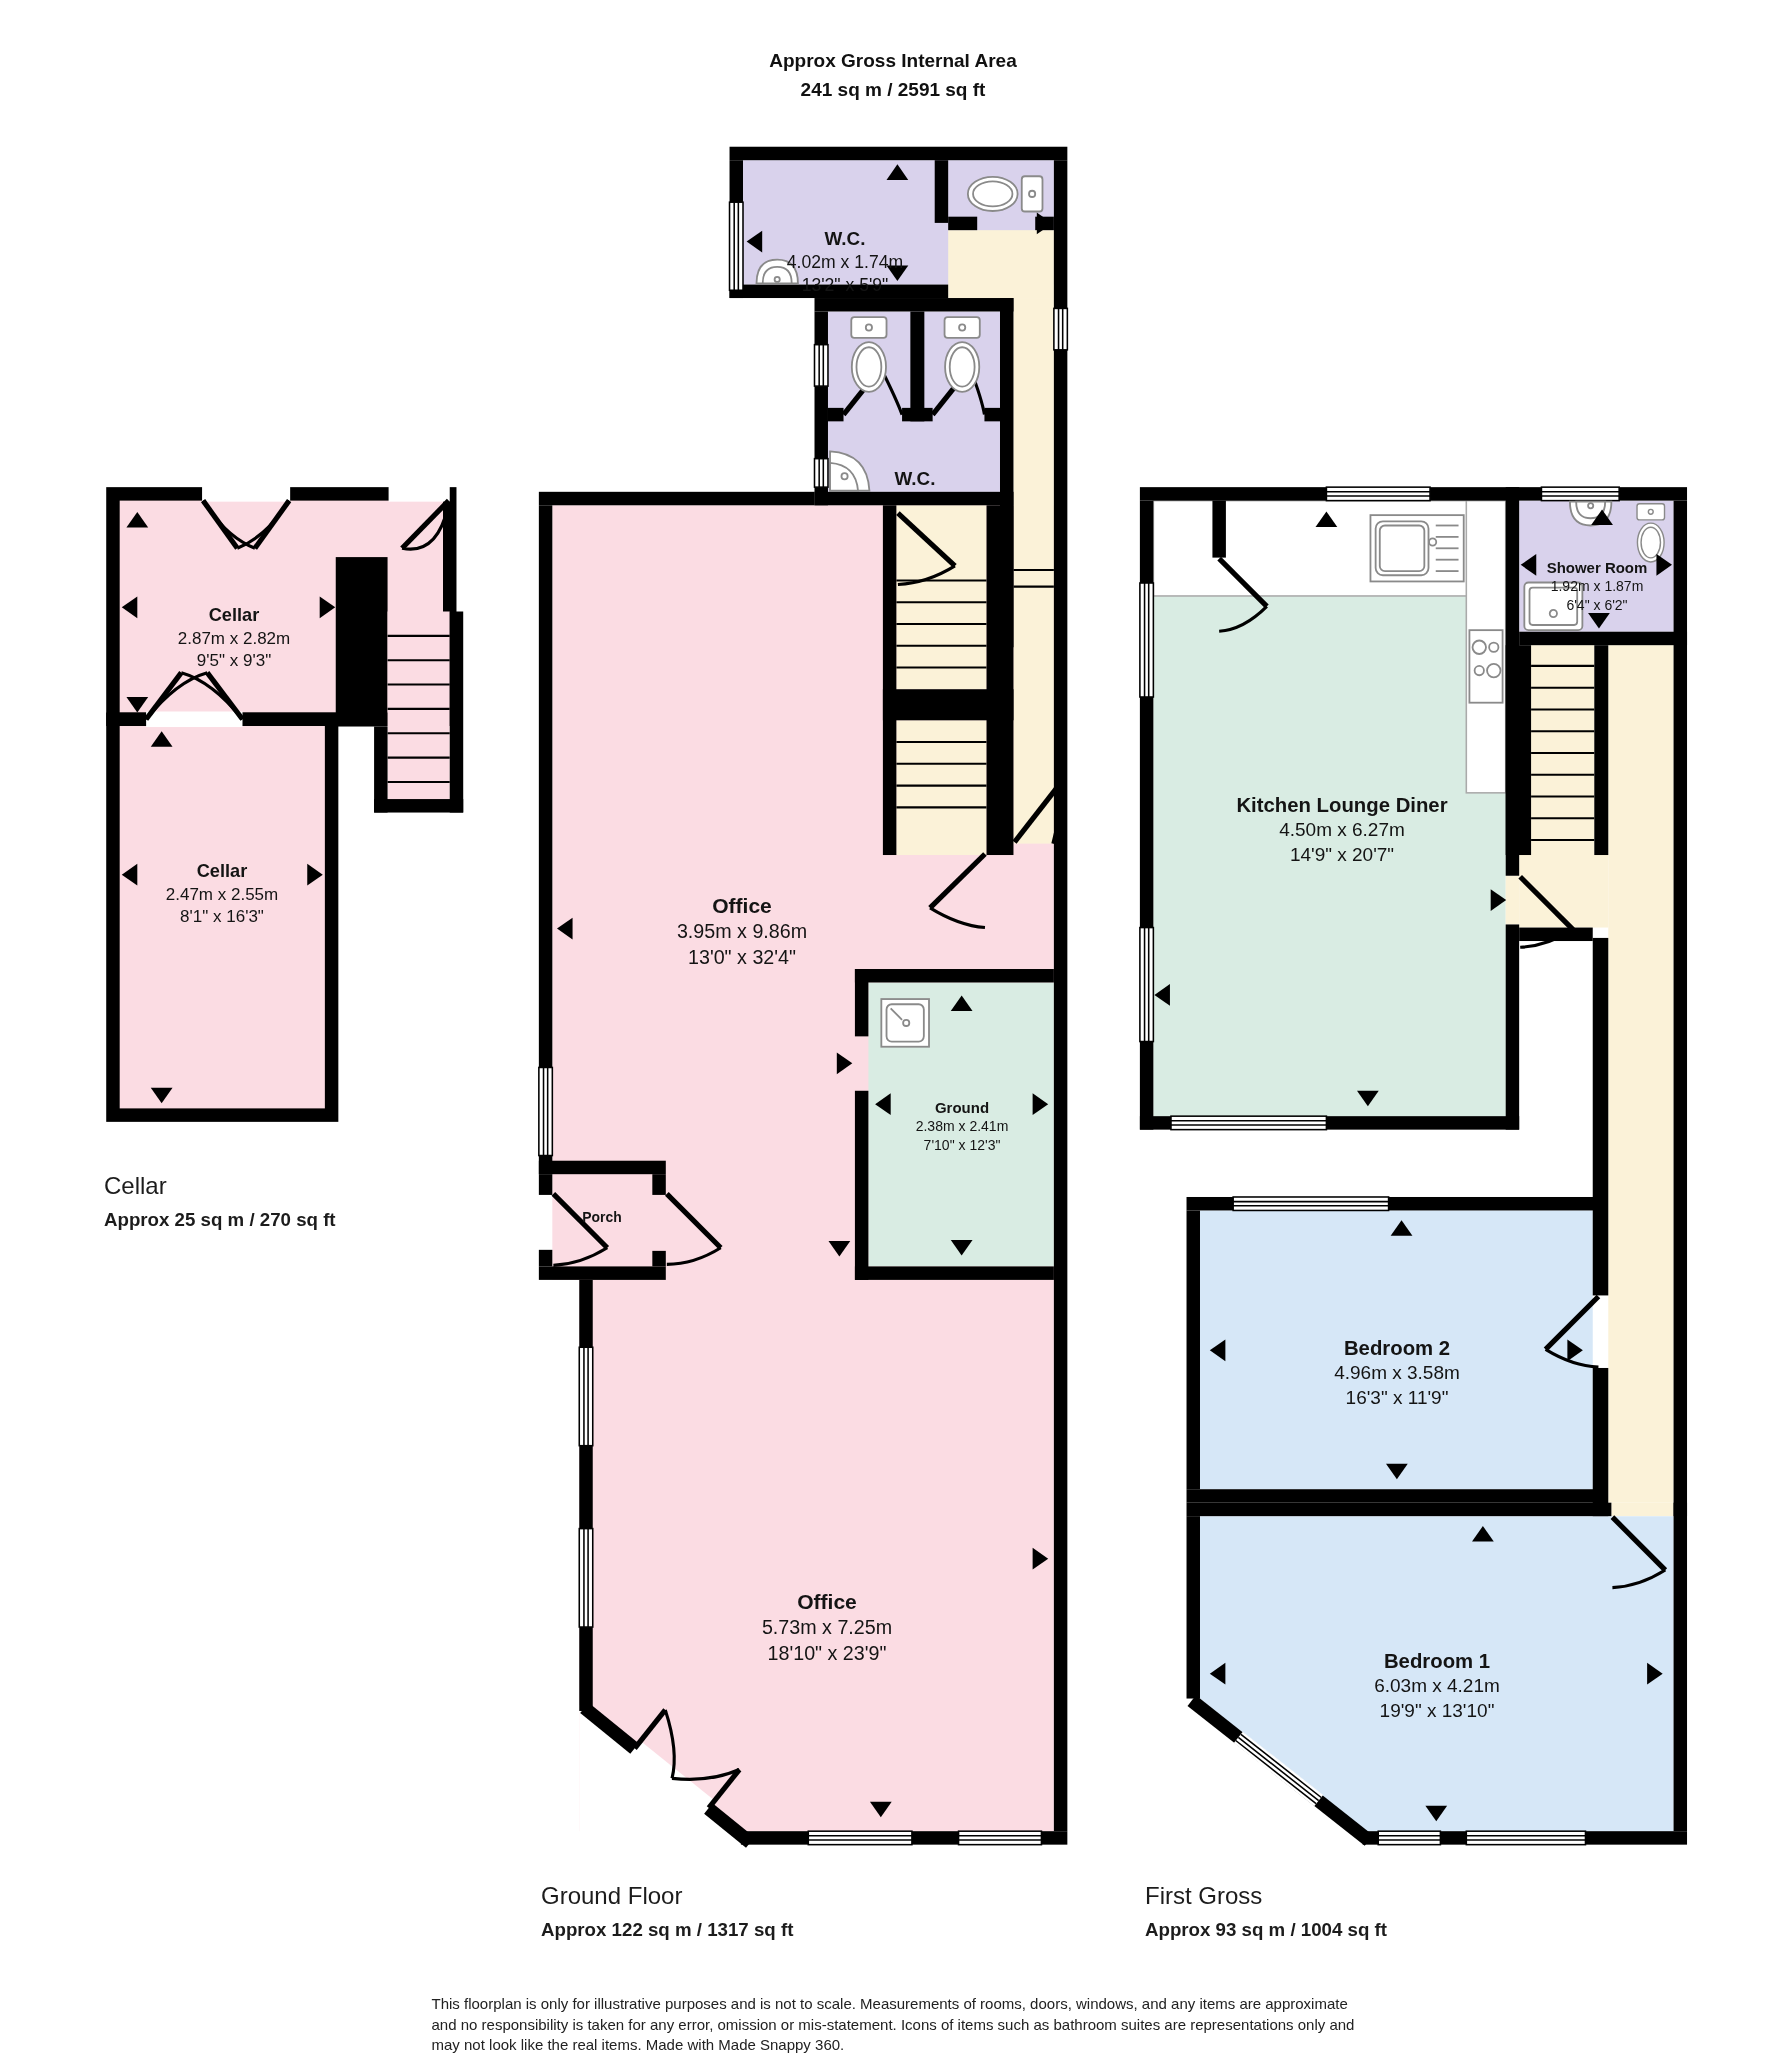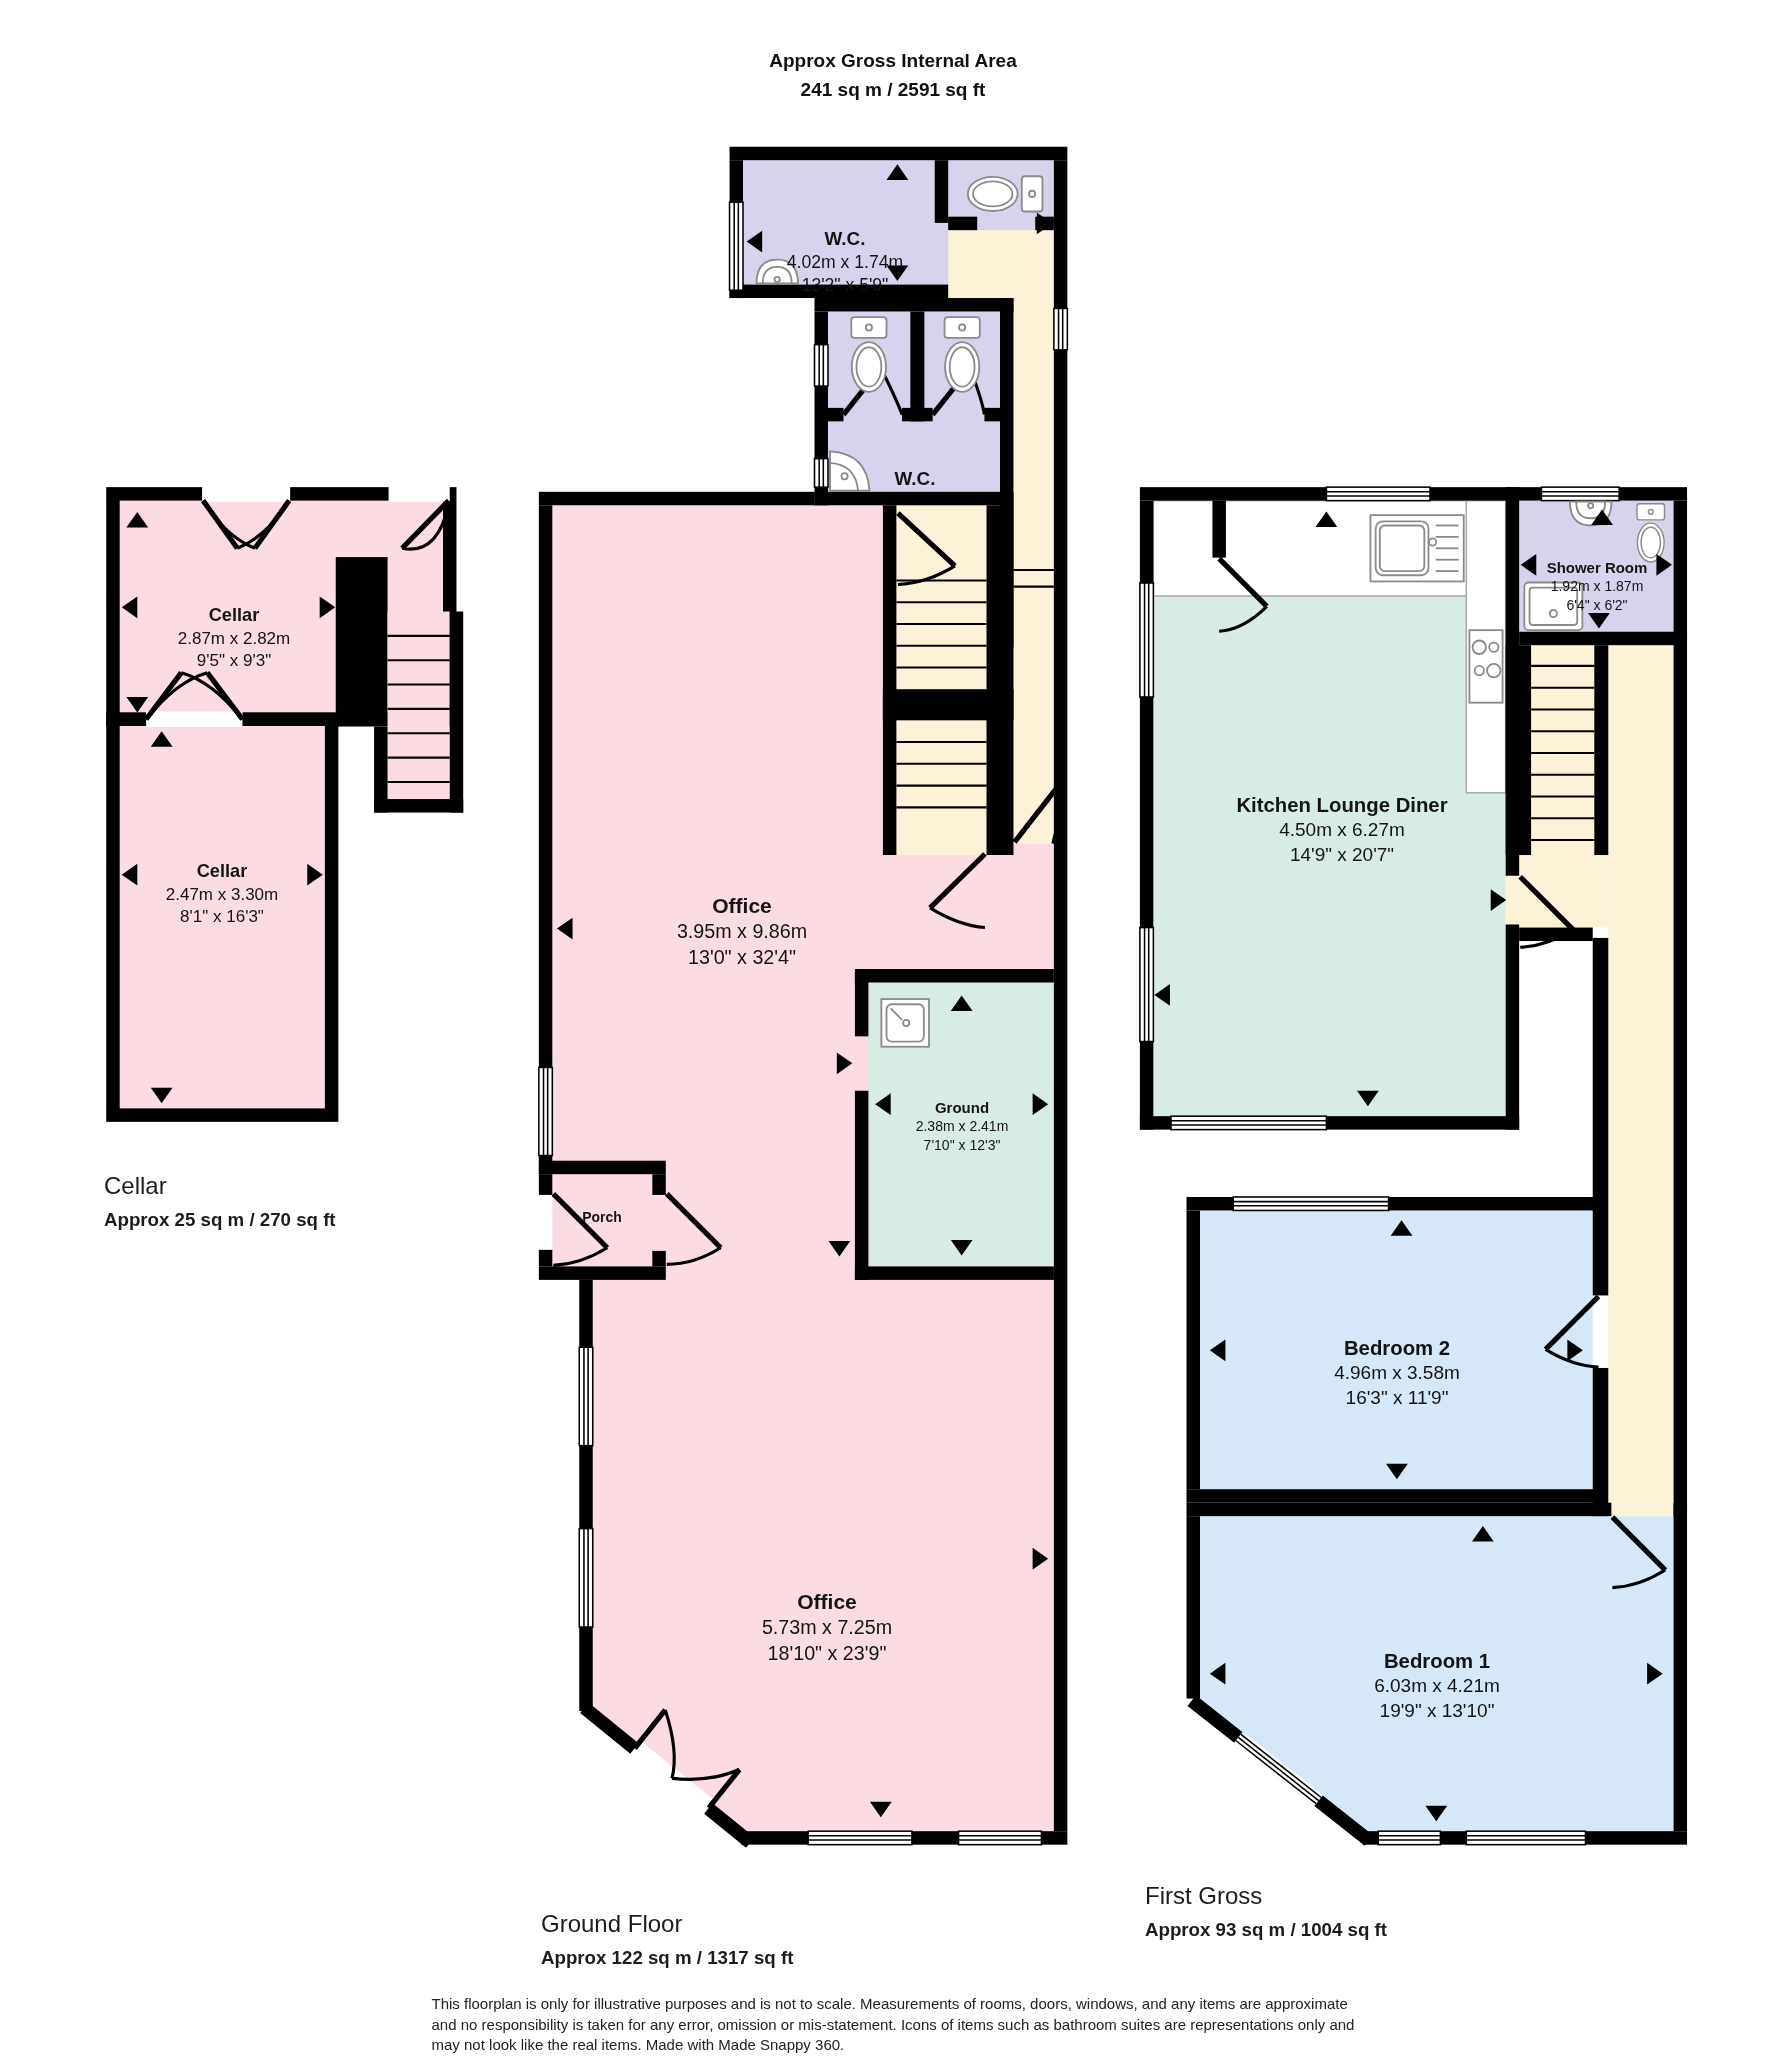--- a/index.html
+++ b/index.html
@@ -464,21 +464,21 @@
   </div>
 
   <div class="room-label" style="left:234px;top:617px;font-size:17px">
     <div class="rn">Cellar</div>
     <div class="rd">2.87m x 2.82m</div>
     <div class="rd">9'5" x 9'3"</div>
   </div>
 
   <div class="room-label" style="left:222px;top:873px;font-size:17px">
     <div class="rn">Cellar</div>
-    <div class="rd">2.47m x 3.30m</div>
+    <div class="rd">2.47m x 2.55m</div>
     <div class="rd">8'1" x 16'3"</div>
   </div>
 
   <div class="room-label" style="left:845px;top:241px;font-size:17.6px">
     <div class="rn">W.C.</div>
     <div class="rd">4.02m x 1.74m</div>
     <div class="rd">13'2" x 5'9"</div>
   </div>
 
   <div class="room-label" style="left:915px;top:458px;font-size:17.6px">
@@ -529,21 +529,21 @@
     <div class="rn">Bedroom 1</div>
     <div class="rd">6.03m x 4.21m</div>
     <div class="rd">19'9" x 13'10"</div>
   </div>
 
   <div class="caption" style="left:104px;top:1172px;">
     <div class="cap-name">Cellar</div>
     <div class="cap-area">Approx 25 sq m / 270 sq ft</div>
   </div>
 
-  <div class="caption" style="left:541px;top:1882px;margin-top:28px;">
+  <div class="caption" style="left:541px;top:1882px;">
     <div class="cap-name">Ground Floor</div>
     <div class="cap-area">Approx 122 sq m / 1317 sq ft</div>
   </div>
 
   <div class="caption" style="left:1145px;top:1882px;">
     <div class="cap-name">First Gross</div>
     <div class="cap-area">Approx 93 sq m / 1004 sq ft</div>
   </div>
 
   <div class="disclaimer">

